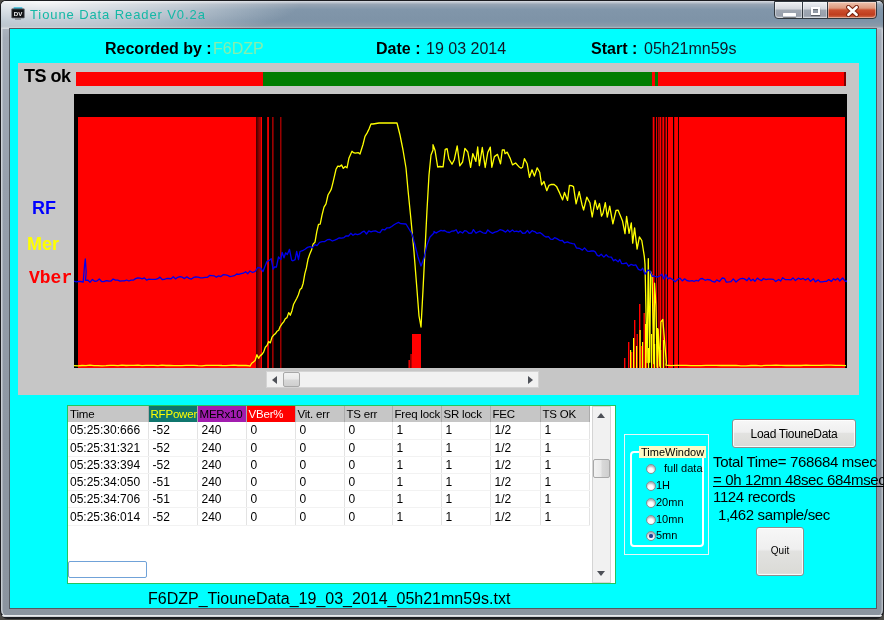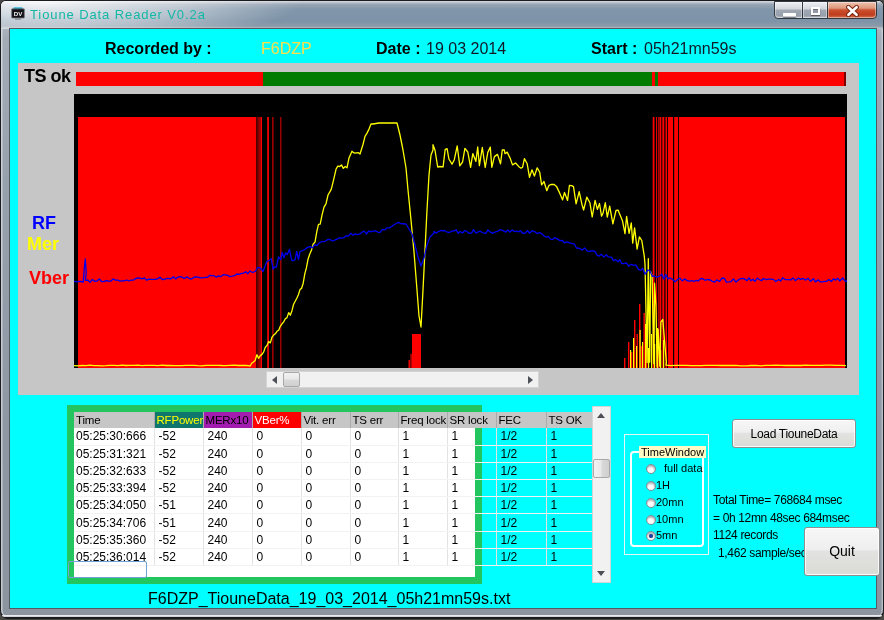--- a/index.html
+++ b/index.html
@@ -41,21 +41,21 @@
 #tsbar { left:76px; top:72px; width:770px; height:14px; background:#f00; }
 .tsg { position:absolute; top:0; height:14px; background:#007d00; }
 #chart { left:74px; top:94px; width:773px; height:274px; background:#000; }
 
 
 #hsb { left:266px; top:371px; width:273px; height:17px; background:#f1f1f1; border:1px solid #d4d4d4; }
 #hthumb { position:absolute; left:16px; top:0px; width:17px; height:15px; background:linear-gradient(180deg,#f2f2f2,#e9e9e9 45%,#d8d8d8 55%,#cfcfcf); border:1px solid #a8a8a8; border-radius:2px; }
 .arr { position:absolute; width:0; height:0; }
 
 
-#grid { left:67px; top:405px; width:415px; height:179px; background:#fff; border:7px solid #22c55e; }
+#grid { left:67px; top:405px; width:549px; height:179px; background:#fff; border:1px solid #22c55e; }
 #grid table { border-collapse:collapse; table-layout:fixed; width:521px; font-size:12px; color:#000; }
 #grid th { font-weight:normal; text-align:left; height:16px; font-size:11.5px; letter-spacing:-0.2px; padding:0 0 0 2px; background:#c6c6c6; border-right:1px solid #ababab; overflow:hidden; white-space:nowrap; }
 #grid td { height:17.2px; padding:0 0 0 4px; border-right:1px solid #e3e3e3; border-bottom:1px solid #f2f2f2; overflow:hidden; white-space:nowrap; }
 #grid td.c0 { padding-left:2px;margin-left:24px; }
 #grid th.hrf { background:#0f766e; color:#ffff00; }
 #grid th.hmer { background:#a21caf; color:#000; }
 #grid th.hvber { background:#ff0000; color:#fff; }
 #focusbox { position:absolute; left:68px; top:561px; width:79px; height:17px; border:1px solid #70a2d8; border-radius:2px; }
 
 
@@ -66,23 +66,23 @@
 #twpanel { left:624px; top:434px; width:85px; height:121px; border:1px solid #e8f6f6; }
 #twbox { position:absolute; left:5px; top:16px; width:74px; height:96px; border:2px solid #fff; border-radius:4px; }
 #twlegend { position:absolute; left:7px; top:-7px; background:#fef9c3; font-size:11px; padding:0 2px; color:#000; }
 .radio { position:absolute; left:14px; width:10px; height:10px; border-radius:50%; border:1px solid #878d92; background:radial-gradient(circle at 40% 70%, #fff 35%, #e2e3e5 70%, #c6c8cb); box-shadow:inset 0 1.5px 2px rgba(110,116,128,0.5); }
 .rlbl { position:absolute; left:24px; font-size:11px; color:#000; white-space:nowrap; }
 .rdot { position:absolute; left:2px; top:2px; width:4px; height:4px; border-radius:50%; background:#1e3f8f; box-shadow:0 0 1px #4a7ddc; }
 
 
 .btn7 { position:absolute; background:linear-gradient(180deg,#f7f7f7 0%,#efefef 45%,#e2e2e0 50%,#dbdbd7 95%,#e6e6e4 100%); border:1px solid #8e8f8f; border-radius:3px; box-shadow:inset 0 0 0 1px rgba(255,255,255,0.8); color:#000; text-align:center; }
 #loadbtn { left:732px; top:419px; width:124px; height:29px; font-size:12px; line-height:29px; letter-spacing:-0.3px; }
-#quitbtn { left:756px; top:527px; width:76px; height:49px; font-size:14px; line-height:46px;margin-left:48px; }
-
-.info { position:absolute; font-size:12px; color:#000; letter-spacing:-0.35px; white-space:nowrap;margin-top:40px; }
+#quitbtn { left:756px; top:527px; width:48px; height:49px; font-size:10px; line-height:46px; }
+
+.info { position:absolute; font-size:15px; color:#000; letter-spacing:-0.35px; white-space:nowrap; }
 
 #fname { left:148px; top:590px; font-size:16px; color:#000; }
 </style></head>
 <body>
 <div id="win"></div>
 <div id="frame"></div>
 <div id="bline"></div>
 <div id="titlebar"></div>
 <svg id="appicon" viewBox="0 0 14 13">
   <rect x="2.4" y="0.2" width="9.2" height="1.8" rx="0.9" fill="#2fb9d8"></rect>
@@ -109,21 +109,21 @@
         </g>
         <g stroke="#ffffff" stroke-width="2.6" stroke-linecap="round">
           <path d="M2.4 2.2 L10.6 9.8 M10.6 2.2 L2.4 9.8"></path>
         </g>
       </svg>
     </div>
 </div>
 <div id="client"></div>
 
 <div class="abs blbl" style="left:105px; top:40px; font-size:16px;">Recorded by :</div>
-<div class="abs" style="left:213px; top:40px; font-size:16px; color:#fde047;margin-left:48px;">F6DZP</div>
+<div class="abs" style="left:213px; top:40px; font-size:16px; color:#86efac;">F6DZP</div>
 <div class="abs blbl" style="left:376px; top:40px; font-size:16px;">Date :</div>
 <div class="abs" style="left:426px; top:40px; font-size:16px; color:#111827;">19 03 2014</div>
 <div class="abs blbl" style="left:591px; top:40px; font-size:16px;">Start :</div>
 <div class="abs" style="left:644px; top:40px; font-size:16px; color:#111827;">05h21mn59s</div>
 
 <div class="abs" id="gpanel"></div>
 <div class="abs blbl" style="left:24px; top:66px; font-size:18px; letter-spacing:-0.5px;">TS ok</div>
 <div class="abs" id="tsbar">
   <div class="tsg" style="left:187px; width:389px;"></div>
   <div class="tsg" style="left:579px; width:3px;"></div>
@@ -169,23 +169,23 @@
       <rect x="574" y="254" width="1.2" height="20" fill="#ffff00"></rect>
       <rect x="577" y="240" width="1.2" height="34" fill="#ffff00"></rect>
       <rect x="580" y="250" width="1.2" height="24" fill="#ffff00"></rect>
       <rect x="583" y="234" width="1.2" height="40" fill="#ffff00"></rect>
       <rect x="586" y="256" width="1.2" height="18" fill="#ffff00"></rect>
       <rect x="589" y="246" width="1.2" height="28" fill="#ffff00"></rect>
       <polyline points="0.0,271.7 4.0,271.8 8.0,271.5 12.0,271.6 16.0,271.2 20.0,271.6 24.0,271.6 28.0,271.8 32.0,271.7 36.0,271.4 40.0,271.4 44.0,271.6 48.0,271.2 52.0,271.5 56.0,271.3 60.0,271.3 64.0,271.2 68.0,271.7 72.0,271.3 76.0,271.3 80.0,271.4 84.0,271.7 88.0,271.2 92.0,271.5 96.0,271.5 100.0,271.7 104.0,271.7 108.0,271.7 112.0,271.4 116.0,271.4 120.0,271.4 124.0,271.7 128.0,271.8 132.0,271.3 136.0,271.3 140.0,271.3 144.0,271.3 148.0,271.5 152.0,271.6 156.0,271.4 160.0,271.2 164.0,271.5 168.0,271.4 172.0,271.5 176.0,271.8 176.0,272.2 177.7,269.2 179.4,268.0 181.1,266.6 182.9,260.7 184.6,264.3 186.3,261.6 188.0,260.4 189.7,257.9 191.3,253.3 193.0,251.4 194.7,247.5 196.3,248.9 198.0,243.2 199.7,241.1 201.3,239.8 203.0,237.3 204.7,236.3 206.3,232.3 208.0,229.8 209.7,227.9 211.3,224.8 213.0,223.6 214.7,218.6 216.3,221.2 218.0,216.7 219.6,210.2 221.2,207.2 222.8,204.2 224.4,200.7 226.0,195.6 227.6,194.2 229.2,189.2 230.8,179.8 232.4,173.9 234.0,165.3 235.8,160.0 237.5,156.0 239.2,150.0 241.0,148.1 242.8,137.6 244.5,130.4 246.2,130.1 248.0,121.2 250.0,113.1 252.0,109.9 254.0,101.0 255.7,98.2 257.3,95.1 259.0,88.3 262.0,75.3 263.8,72.1 265.7,72.5 267.5,70.9 269.3,74.4 271.2,72.5 273.0,73.8 275.0,63.9 278.0,57.3 279.6,58.7 281.2,59.2 282.8,58.8 284.4,58.7 286.0,60.0 289.0,50.5 291.0,42.3 293.0,39.1 295.0,35.1 297.0,30.0 299.0,30.0 305.0,29.0 312.0,29.0 318.0,29.0 323.0,29.0 324.0,33.0 326.0,41.0 329.0,56.0 332.0,74.0 334.0,96.0 337.0,126.0 340.0,158.0 343.0,196.0 345.0,222.0 347.0,233.0 349.0,196.0 351.0,156.0 353.0,116.0 355.0,81.0 357.0,61.0 359.0,56.0 359.0,50.7 361.0,56.2 363.7,73.0 365.9,72.5 369.1,72.9 371.2,55.3 373.1,54.7 374.9,65.0 378.0,70.2 380.3,65.7 383.2,52.0 385.8,71.8 388.6,68.0 390.9,54.3 393.8,58.0 396.6,73.3 398.8,59.6 401.9,67.4 403.7,53.0 405.4,71.7 408.3,53.5 411.2,73.5 413.8,58.4 416.3,53.1 417.8,73.3 420.4,62.6 423.5,60.4 426.5,69.8 428.3,56.0 430.3,55.8 431.0,59.7 433.2,58.1 436.3,64.6 438.5,70.9 441.6,69.0 444.6,72.4 447.0,74.2 448.6,73.2 450.4,64.6 453.2,69.8 455.5,83.3 458.0,75.8 460.4,82.1 463.2,73.8 465.7,78.2 467.6,90.8 470.0,87.5 472.8,96.7 475.0,91.3 477.4,90.4 480.1,90.5 482.5,92.4 485.6,98.9 488.6,105.9 490.5,98.5 493.6,106.4 495.4,91.5 497.6,91.7 499.5,92.7 502.1,109.8 505.2,97.6 507.9,110.2 509.6,116.0 512.8,103.1 515.9,108.7 518.2,123.0 521.1,106.4 523.4,115.4 525.5,109.5 527.5,122.2 529.0,119.3 531.3,108.7 533.3,123.2 535.7,112.1 538.9,129.8 542.0,116.5 544.0,116.1 546.8,122.7 548.5,127.0 551.0,139.6 552.6,122.3 555.1,139.3 557.3,128.8 558.7,149.1 560.6,133.9 563.1,155.2 565.4,142.8 567.8,146.5 570.3,162.3 571.0,170.1 573.1,268.6 574.3,164.6 575.7,268.3 576.6,177.5 578.1,182.0 579.8,269.7 580.6,189.2 581.9,211.3 583.2,272.7 584.1,235.5 585.8,272.2 586.9,227.9 588.8,225.5 590.8,250.3 592.4,268.3 592.0,271.2 597.0,271.6 602.0,271.4 607.0,271.3 612.0,271.3 617.0,271.7 622.0,271.7 627.0,271.6 632.0,271.4 637.0,271.3 642.0,271.4 647.0,271.5 652.0,271.3 657.0,271.5 662.0,271.4 667.0,271.8 672.0,271.8 677.0,271.5 682.0,271.3 687.0,271.8 692.0,271.4 697.0,271.4 702.0,271.2 707.0,271.4 712.0,271.5 717.0,271.5 722.0,271.3 727.0,271.5 732.0,271.2 737.0,271.4 742.0,271.3 747.0,271.4 752.0,271.2 757.0,271.2 762.0,271.4 767.0,271.3 772.0,271.6" fill="none" stroke="#ffff00" stroke-width="1.3" stroke-linejoin="round"></polyline>
       <polyline points="0.0,187.1 2.3,187.8 4.6,187.4 6.9,187.5 9.2,188.0 10.5,172.0 11.3,165.0 12.2,178.0 11.5,186.4 13.8,186.1 16.1,188.2 18.4,185.5 20.7,187.3 23.0,187.0 25.3,185.0 27.6,187.5 29.9,187.6 32.2,186.7 34.5,187.0 36.8,187.2 39.1,185.0 41.4,186.2 43.7,186.1 46.0,187.1 48.2,186.9 50.4,186.9 52.7,186.0 54.9,187.0 57.1,186.2 59.3,186.2 61.6,184.6 63.8,183.9 66.0,184.2 68.2,184.8 70.4,183.9 72.7,186.2 74.9,185.2 77.1,185.4 79.3,185.3 81.6,185.4 83.8,184.7 86.0,183.1 88.2,185.5 90.4,185.3 92.7,184.5 94.9,184.5 97.1,184.8 99.3,182.8 101.6,184.9 103.8,183.3 106.0,182.6 108.3,183.2 110.5,184.6 112.8,182.8 115.1,184.4 117.4,185.1 119.6,183.4 121.9,183.0 124.2,183.2 126.5,183.8 128.7,183.9 131.0,183.4 133.3,183.4 135.5,181.5 137.8,181.6 140.1,181.8 142.4,183.3 144.6,181.8 146.9,182.6 149.2,180.7 151.5,180.8 153.7,181.4 156.0,182.6 158.2,182.2 160.4,181.7 162.7,180.0 164.9,180.3 167.1,179.7 169.3,179.2 171.6,177.7 173.8,179.7 176.0,177.0 178.6,178.5 181.2,177.4 183.8,173.5 186.4,173.9 189.0,177.5 191.4,171.3 193.0,167.3 195.3,166.4 197.2,164.6 199.1,175.2 200.6,172.8 202.4,173.0 204.5,163.0 206.8,165.6 208.1,158.3 210.0,163.8 211.6,158.8 213.3,160.6 215.5,155.3 217.6,166.1 219.0,166.8 221.1,165.6 222.7,157.5 224.5,165.6 226.0,157.5 228.5,156.7 231.0,155.2 233.5,153.4 236.0,152.6 238.3,153.9 240.7,150.6 243.0,151.6 245.6,148.3 248.2,147.6 250.8,147.6 253.4,145.7 256.0,145.5 258.3,147.0 260.7,146.1 263.0,145.1 265.3,143.8 267.7,144.2 270.0,143.6 272.2,141.8 274.5,142.0 276.8,139.3 279.0,141.3 281.2,139.9 283.5,140.7 285.8,139.9 288.0,138.2 290.2,137.1 292.5,140.0 294.8,136.9 297.0,137.9 299.2,137.2 301.5,136.8 303.8,138.1 306.0,138.7 308.3,135.3 310.7,135.9 313.0,133.8 315.3,133.9 317.7,132.5 320.0,130.8 322.2,129.5 324.5,128.4 326.8,129.7 332.0,130.0 335.0,135.0 338.0,140.0 341.0,151.0 344.0,163.0 347.0,172.0 350.0,164.0 353.0,151.0 356.0,143.0 360.0,139.0 360.0,137.5 362.0,139.1 365.0,137.3 366.9,136.3 368.7,136.9 370.5,136.5 372.5,137.8 375.4,138.5 377.6,137.2 380.0,137.0 382.1,135.7 384.2,139.4 386.1,137.5 388.6,139.0 390.6,136.6 392.6,137.1 394.9,139.3 397.7,139.0 399.4,135.6 402.0,139.1 404.3,137.8 406.0,137.1 408.9,138.8 411.8,139.4 413.8,135.9 415.7,137.6 418.3,139.3 420.9,138.1 423.6,137.3 426.0,135.7 428.7,136.4 431.6,138.1 433.7,136.0 435.8,138.0 438.4,135.9 440.2,137.6 442.6,137.1 444.6,137.9 446.3,136.7 448.6,139.3 451.2,139.0 453.5,136.4 455.5,139.3 458.1,136.7 459.8,137.5 461.0,137.7 463.0,139.4 465.9,138.6 467.7,139.7 469.9,141.8 471.9,143.0 474.5,142.7 476.5,145.2 478.6,145.4 480.6,143.7 483.3,144.9 486.2,146.7 488.2,146.3 490.4,148.8 493.4,147.8 495.6,148.8 498.5,149.6 500.3,149.8 502.5,154.0 505.4,154.3 508.4,156.1 510.5,153.9 513.4,157.1 515.2,157.4 517.3,157.0 519.5,156.9 521.2,157.9 523.3,161.4 525.2,162.1 527.2,160.3 529.9,163.1 532.2,160.8 534.5,162.9 537.4,163.2 539.6,166.8 541.3,165.4 544.1,167.8 545.8,165.5 547.6,169.6 549.6,169.6 552.5,169.0 554.6,172.2 557.1,170.3 559.7,171.4 561.8,170.9 564.4,175.4 567.0,176.4 568.7,174.2 571.0,180.2 574.0,176.0 576.0,177.1 578.3,182.4 580.3,182.0 582.9,183.1 585.6,182.1 587.8,180.2 589.9,185.1 591.7,180.5 594.0,184.9 595.8,183.9 598.2,185.2 601.2,187.7 604.2,185.0 606.0,184.2 608.3,186.9 610.6,184.8 612.8,186.5 615.4,187.1 618.2,186.7 620.1,187.5 622.2,186.3 624.3,187.0 626.3,184.9 628.3,184.5 631.2,186.3 633.3,185.5 636.3,186.0 638.3,187.4 640.8,188.2 642.7,185.9 645.4,187.5 648.3,184.0 650.4,184.3 652.3,188.1 654.8,187.9 657.0,187.6 659.3,184.9 662.0,188.0 663.8,186.4 666.3,184.8 668.5,184.4 670.5,184.9 673.0,186.7 674.9,183.9 677.0,186.8 679.0,185.2 680.9,187.3 683.4,184.1 685.2,185.5 687.6,186.6 689.4,184.5 692.0,185.6 694.1,185.2 697.0,185.2 699.5,185.4 701.7,187.6 704.7,185.4 706.7,187.0 708.6,183.8 711.5,185.7 714.3,185.6 717.1,185.8 719.0,183.9 721.4,186.6 724.3,184.2 726.8,185.4 729.2,184.4 731.3,186.1 734.2,184.3 736.5,187.3 739.5,184.7 741.3,187.9 744.3,185.9 746.1,187.9 748.3,187.8 750.8,187.4 752.7,187.3 754.7,185.6 757.5,187.4 759.4,184.8 761.6,186.1 763.8,184.3 765.8,187.0 768.7,184.0 771.1,187.1 772.9,187.5 773.0,186.0" fill="none" stroke="#0000ee" stroke-width="1.3" stroke-linejoin="round"></polyline>
     </svg></div>
 
-<div class="abs blbl" style="left:32px; top:213px; font-size:18px; color:#0000ff;">RF</div>
+<div class="abs blbl" style="left:32px; top:198px; font-size:18px; color:#0000ff;">RF</div>
 <div class="abs blbl" style="left:27px; top:234px; font-size:18px; color:#ffff00;">Mer</div>
-<div class="abs blbl" style="left:29px; top:268px; font-size:18px; color:#ff0000;">Vber</div>
+<div class="abs blbl" style="left:29px; top:268px; font-size:18px; color:#ff0000;font-family:Liberation Mono, monospace;">Vber</div>
 
 <div class="abs" id="hsb">
   <div class="arr" style="left:5px; top:4px; border-top:4px solid transparent; border-bottom:4px solid transparent; border-right:5px solid #4d5057;"></div>
   <div class="arr" style="right:5px; top:4px; border-top:4px solid transparent; border-bottom:4px solid transparent; border-left:5px solid #4d5057;"></div>
   <div id="hthumb"></div>
 </div>
 
 <div class="abs" id="grid">
 <table>
 <colgroup>
@@ -231,32 +231,20 @@
           <td>240</td>
           <td>0</td>
           <td>0</td>
           <td>0</td>
           <td>1</td>
           <td>1</td>
           <td>1/2</td>
           <td class="last">1</td>
         </tr>
 <tr>
-          <td class="c0">05:25:32:633</td>
-          <td>-52</td>
-          <td>240</td>
-          <td>0</td>
-          <td>0</td>
-          <td>0</td>
-          <td>1</td>
-          <td>1</td>
-          <td>1/2</td>
-          <td class="last">1</td>
-        </tr>
-<tr>
           <td class="c0">05:25:33:394</td>
           <td>-52</td>
           <td>240</td>
           <td>0</td>
           <td>0</td>
           <td>0</td>
           <td>1</td>
           <td>1</td>
           <td>1/2</td>
           <td class="last">1</td>
@@ -269,32 +257,20 @@
           <td>0</td>
           <td>0</td>
           <td>1</td>
           <td>1</td>
           <td>1/2</td>
           <td class="last">1</td>
         </tr>
 <tr>
           <td class="c0">05:25:34:706</td>
           <td>-51</td>
-          <td>240</td>
-          <td>0</td>
-          <td>0</td>
-          <td>0</td>
-          <td>1</td>
-          <td>1</td>
-          <td>1/2</td>
-          <td class="last">1</td>
-        </tr>
-<tr>
-          <td class="c0">05:25:35:360</td>
-          <td>-52</td>
           <td>240</td>
           <td>0</td>
           <td>0</td>
           <td>0</td>
           <td>1</td>
           <td>1</td>
           <td>1/2</td>
           <td class="last">1</td>
         </tr>
 <tr>
@@ -333,18 +309,18 @@
       <div class="rlbl" style="top:59.5px;">10mn</div>
     <div class="radio" style="top:78px;">
         <div class="rdot"></div>
       </div>
       <div class="rlbl" style="top:76px;">5mn</div>
   </div>
 </div>
 
 <div class="btn7" id="loadbtn">Load TiouneData</div>
 <div class="info" style="left:713px; top:453px;">Total Time= 768684 msec</div>
-<div class="info" style="left:713px; top:471px;">= 0h 12mn 48sec 684msec</div>
+<div class="info" style="left:713px; top:471px;text-decoration:underline;">= 0h 12mn 48sec 684msec</div>
 <div class="info" style="left:713px; top:488px;">1124 records</div>
 <div class="info" style="left:718px; top:506px;">1,462 sample/sec</div>
 <div class="btn7" id="quitbtn">Quit</div>
 
 <div class="abs" id="fname">F6DZP_TiouneData_19_03_2014_05h21mn59s.txt</div>
 
 </body></html>

